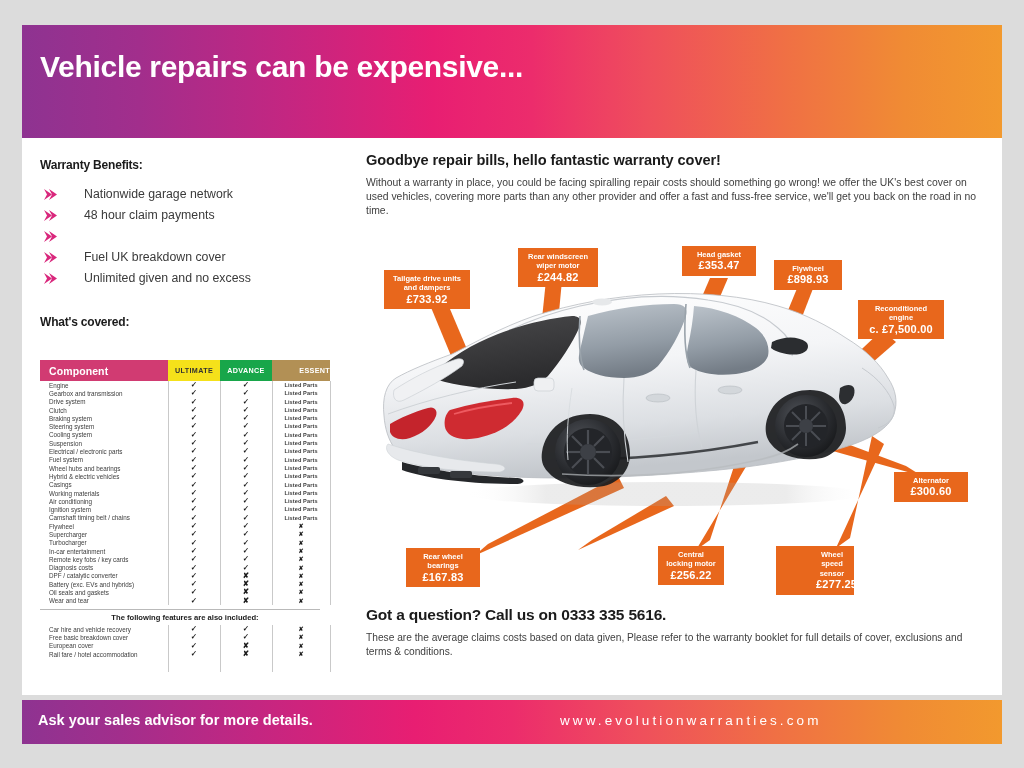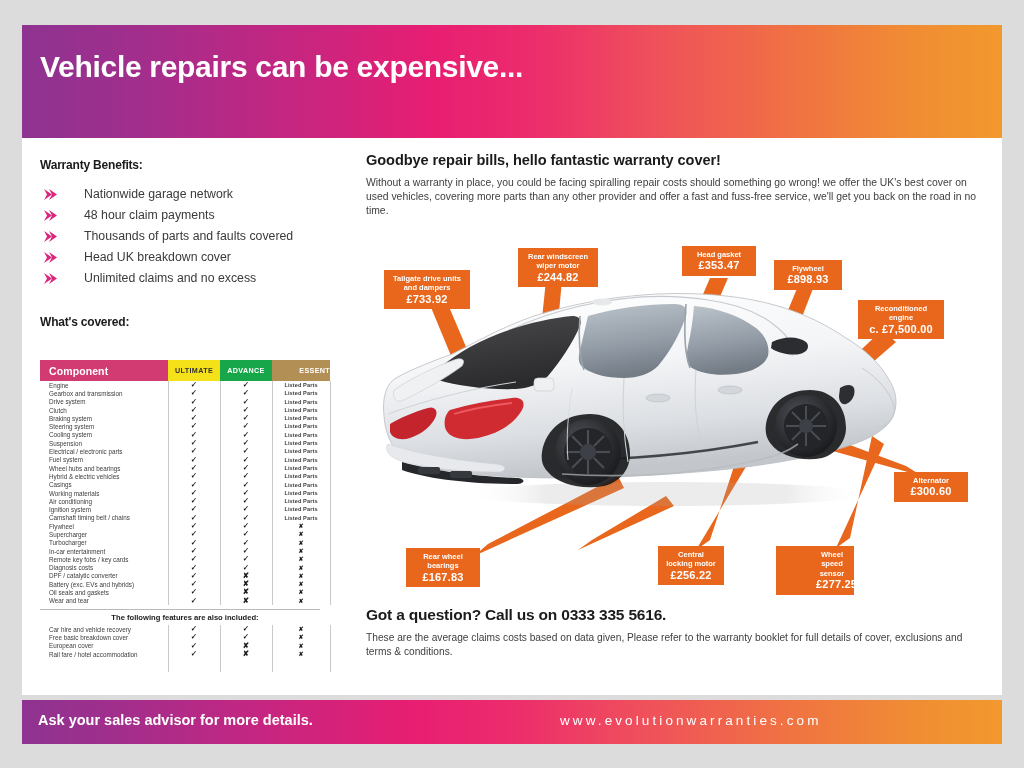--- a/index.html
+++ b/index.html
@@ -165,35 +165,34 @@
               <path d="M0,0 L8,5.5 L0,11 L3,5.5 Z" fill="#d9277c"></path>
               <path d="M5,0 L13,5.5 L5,11 L8,5.5 Z" fill="#d9277c"></path>
             </svg>
             <span class="benefit-label">48 hour claim payments</span>
           </li>
           <li class="benefit-row">
             <svg class="arrow-ic" width="14" height="11" viewBox="0 0 14 11">
               <path d="M0,0 L8,5.5 L0,11 L3,5.5 Z" fill="#d9277c"></path>
               <path d="M5,0 L13,5.5 L5,11 L8,5.5 Z" fill="#d9277c"></path>
             </svg>
-            <span class="benefit-label">Thousands of parts and faults covered</span>
           </li>
           <li class="benefit-row">
             <svg class="arrow-ic" width="14" height="11" viewBox="0 0 14 11">
               <path d="M0,0 L8,5.5 L0,11 L3,5.5 Z" fill="#d9277c"></path>
               <path d="M5,0 L13,5.5 L5,11 L8,5.5 Z" fill="#d9277c"></path>
             </svg>
-            <span class="benefit-label">Head UK breakdown cover</span>
+            <span class="benefit-label">Fuel UK breakdown cover</span>
           </li>
           <li class="benefit-row">
             <svg class="arrow-ic" width="14" height="11" viewBox="0 0 14 11">
               <path d="M0,0 L8,5.5 L0,11 L3,5.5 Z" fill="#d9277c"></path>
               <path d="M5,0 L13,5.5 L5,11 L8,5.5 Z" fill="#d9277c"></path>
             </svg>
-            <span class="benefit-label">Unlimited claims and no excess</span>
+            <span class="benefit-label">Unlimited given and no excess</span>
           </li>
         </ul>
       <div class="sect-heading" id="covered-heading">What's covered:</div>
     </div>
 
     <div id="cover-table">
       <div class="tbl-head">
         <div class="th component" style="background: rgb(209, 59, 114);">Component</div>
         <div class="th ultimate" style="background: rgb(245, 225, 26);">ULTIMATE</div>
         <div class="th advance" style="background: rgb(24, 166, 74);">ADVANCE</div>

